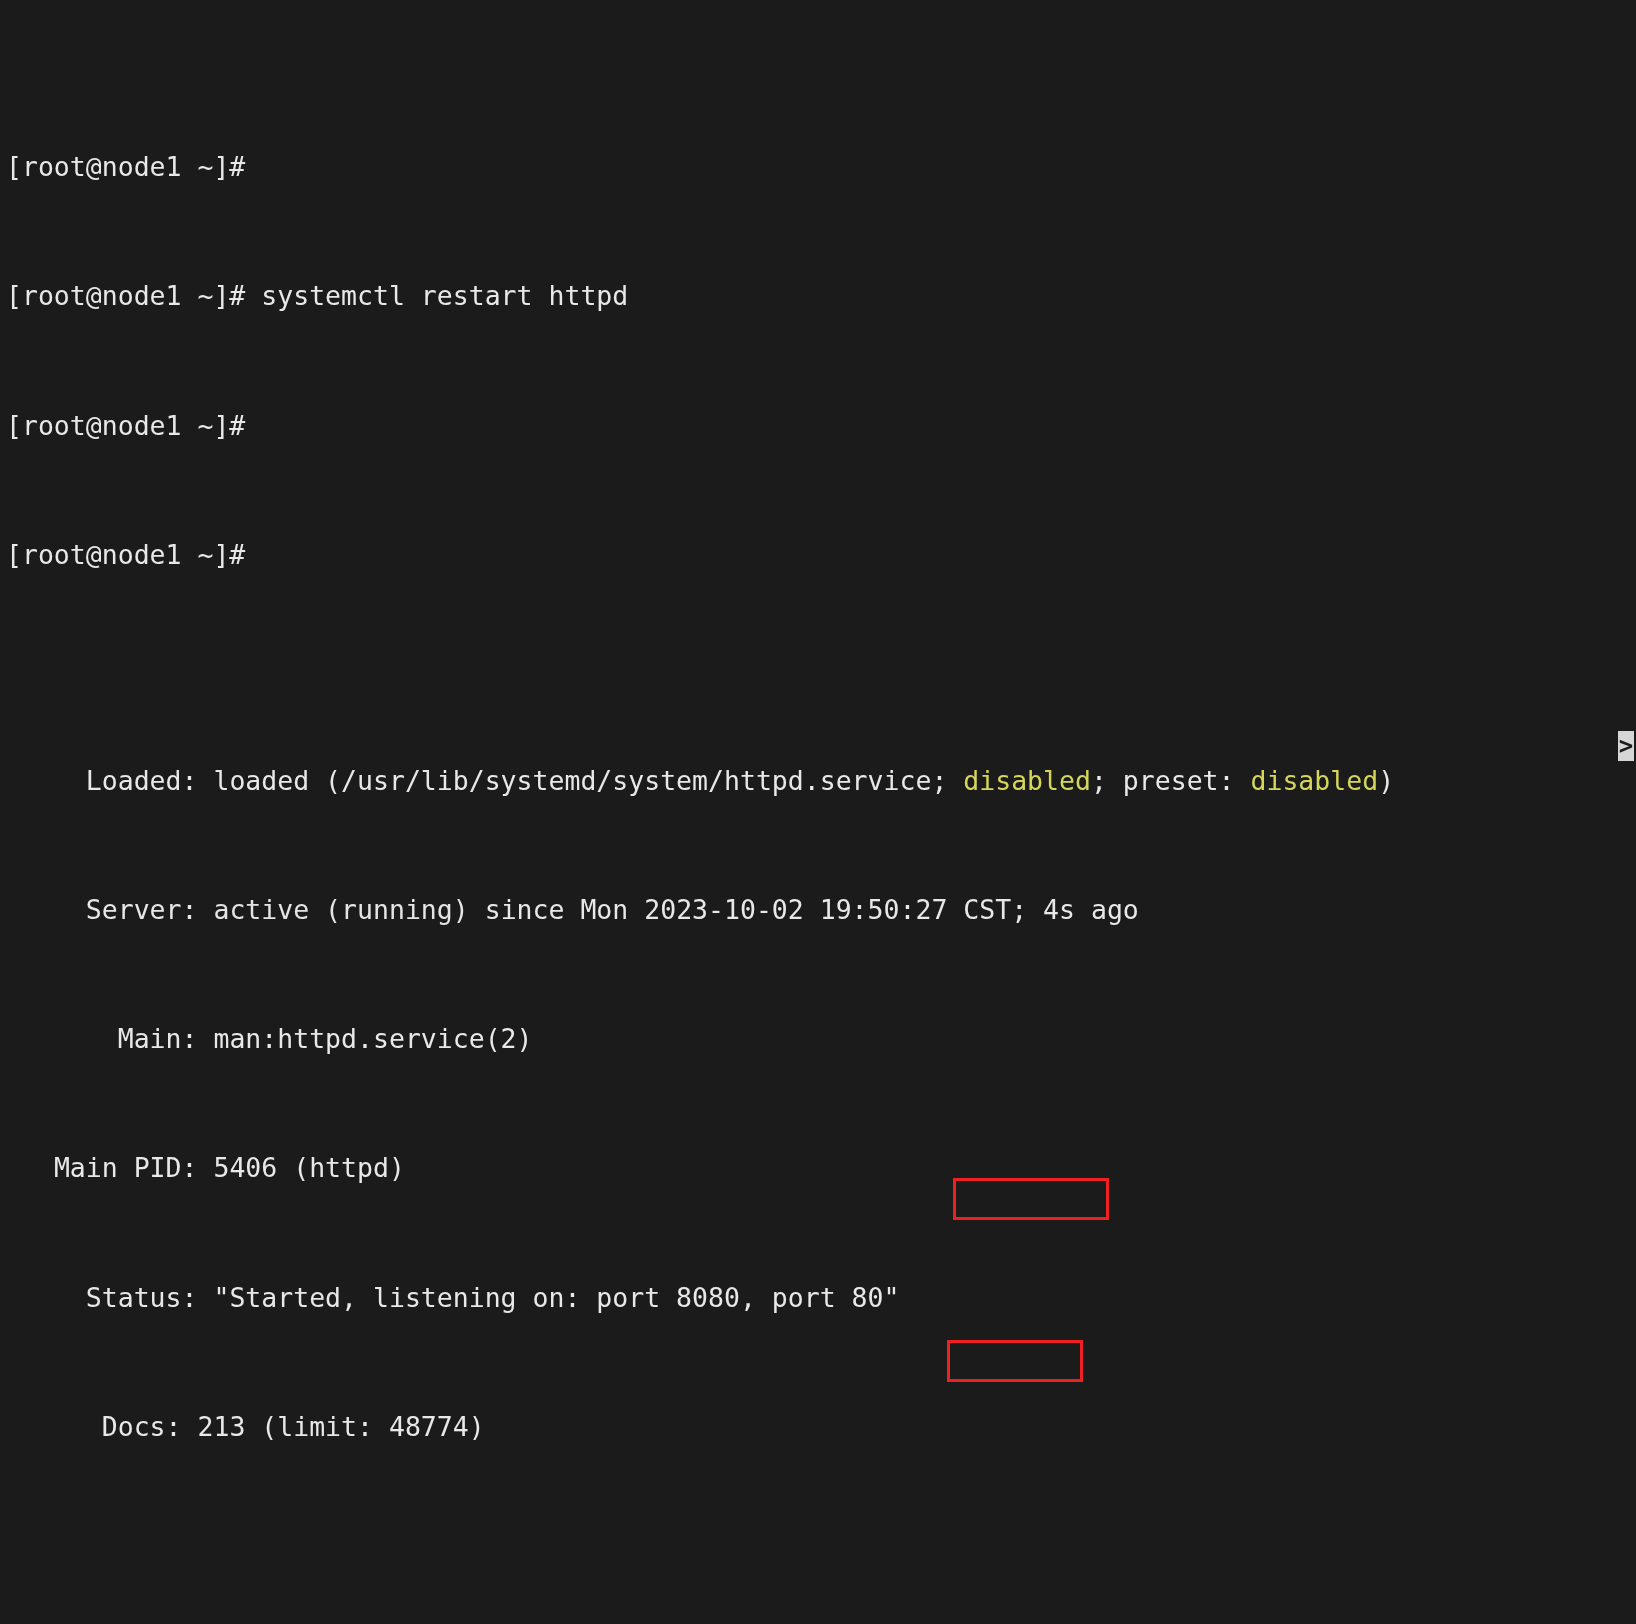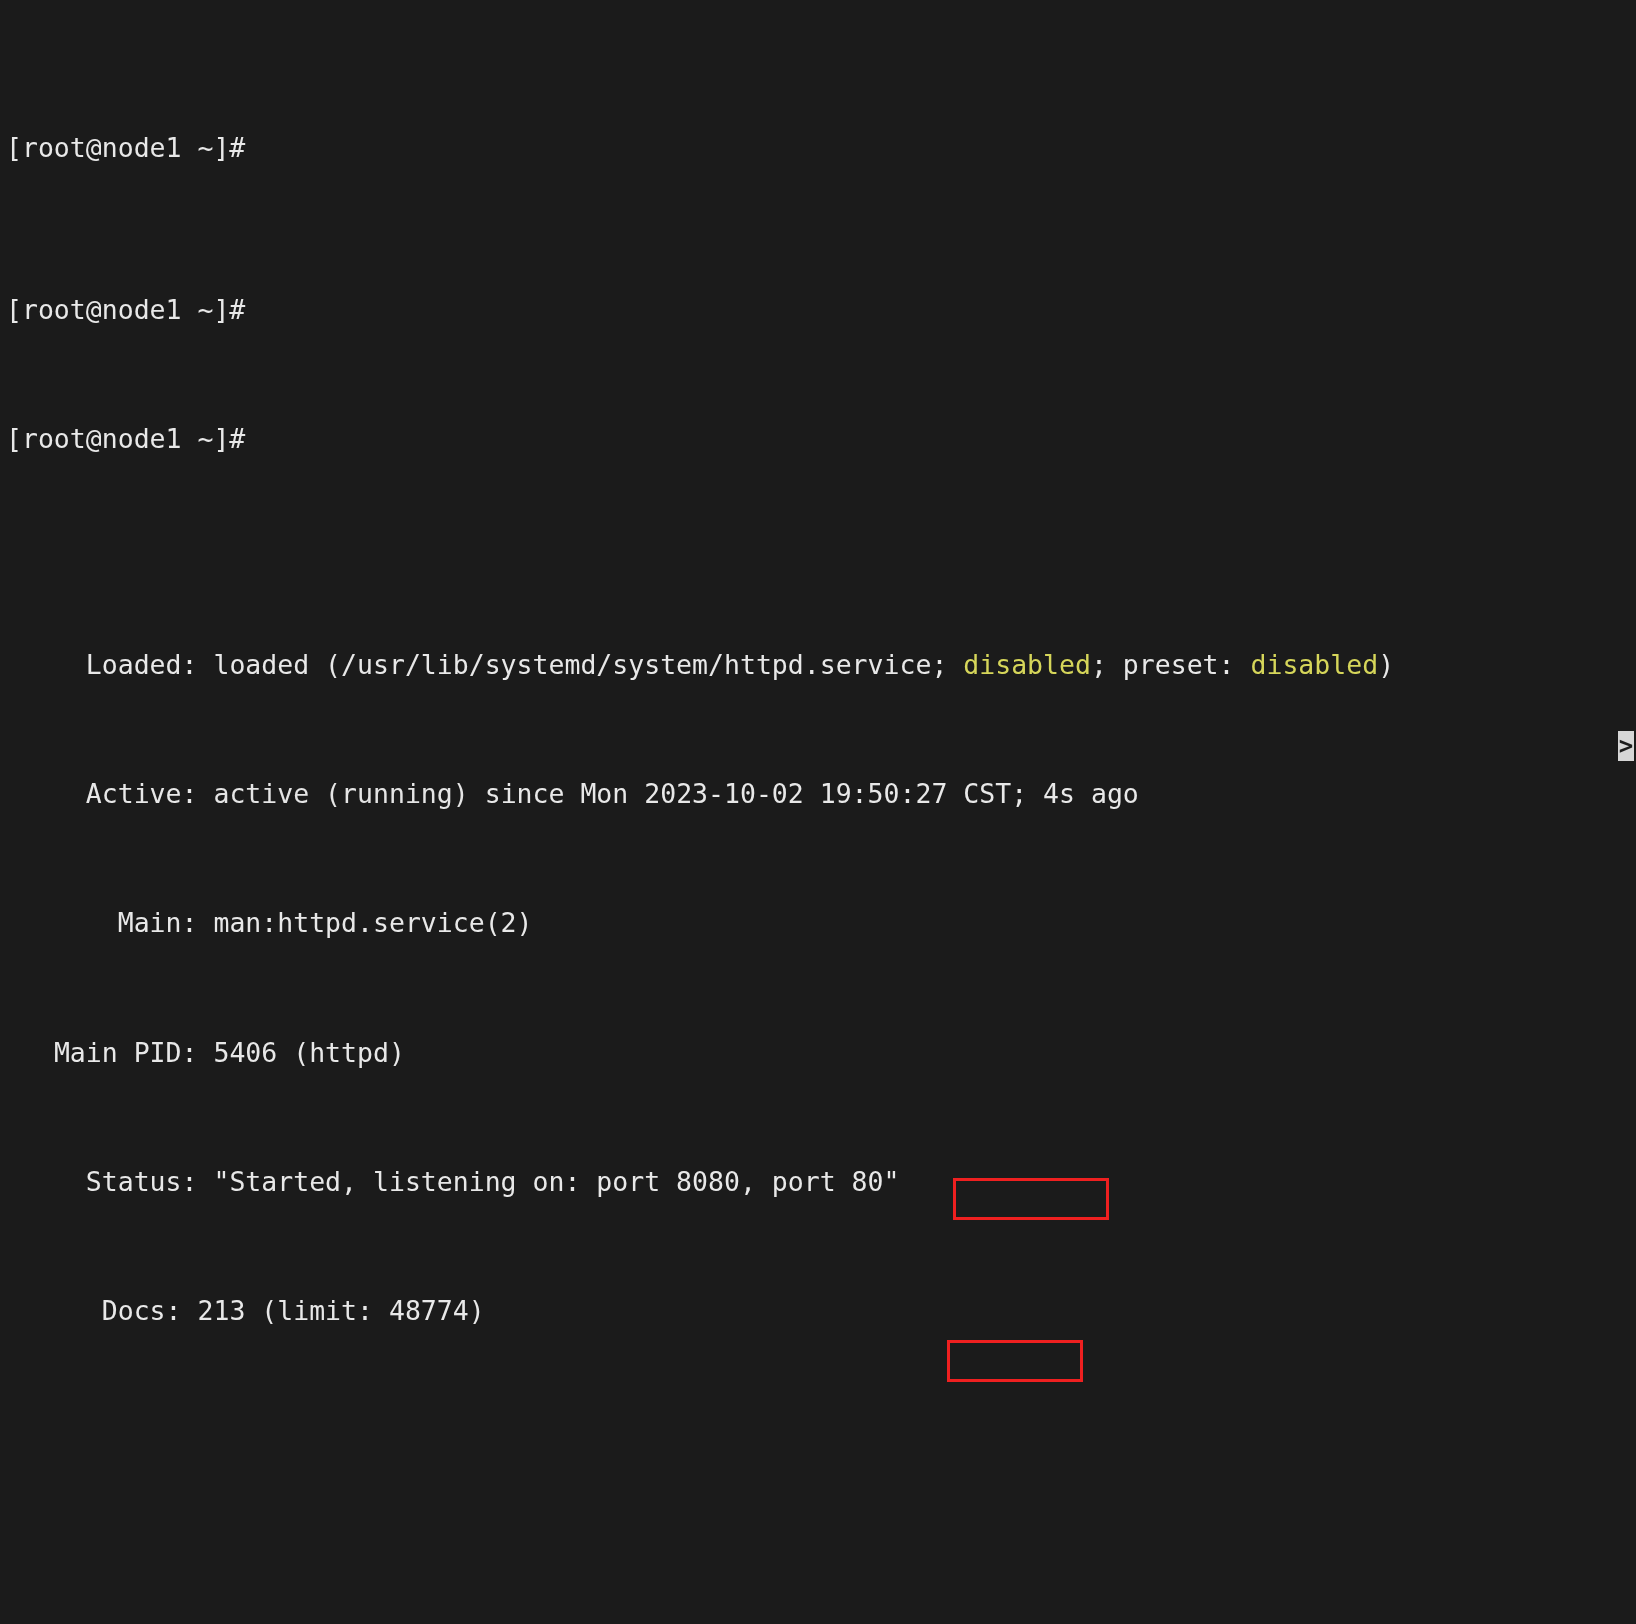--- a/index.html
+++ b/index.html
@@ -15,21 +15,21 @@
   }
   #terminal {
     position: relative;
     width: 1636px;
     height: 1512px;
     background: #1b1b1b;
     color: #e8e8e8;
     font-family: "DejaVu Sans Mono", "Liberation Mono", monospace;
     font-size: 26.5px;
     line-height: 32.3px;
-    padding: 3px 0 0 6px;
+    padding: 22px 0 0 6px;
     box-sizing: border-box;
     white-space: pre;
     letter-spacing: 0px;
   }
   .line {
     height: 32.3px;
     white-space: pre;
     display: block;
   }
   .fg-green   { color: #e5e5e5; }
@@ -66,31 +66,32 @@
   }
 </style>
 </head>
 <body>
 
 <div id="terminal">
 
   
   <div class="line"><span>[root@node1 ~]#</span></div>
 
+  <div class="line"><span>[root@node1 ~]#</span><span> </span><span>systemctl restart httpd</span></div>
 
   <div class="line"><span>[root@node1 ~]#</span></div>
 
   <div class="line"><span>[root@node1 ~]#</span></div>
 
 
   
 
   <div class="line"><span>     </span><span>Loaded:</span><span> </span><span>loaded (/usr/lib/systemd/system/httpd.service; </span><span class="fg-yellow">disabled</span><span>; preset: </span><span class="fg-yellow">disabled</span><span>)</span></div>
 
-  <div class="line"><span>     </span><span>Active:</span><span> </span><span class="fg-green">active (running)</span><span> since Mon 2023-10-02 19:50:27 CST; 4s ago</span></div>
+  <div class="line"><span>     </span><span>Server:</span><span> </span><span class="fg-green">active (running)</span><span> since Mon 2023-10-02 19:50:27 CST; 4s ago</span></div>
 
   <div class="line"><span>       </span><span>Main:</span><span> </span><span>man:httpd.service(2)</span></div>
 
   <div class="line"><span>   </span><span>Main PID:</span><span> </span><span>5406 (httpd)</span></div>
 
   <div class="line"><span>     </span><span>Status:</span><span> </span><span>"Started, listening on: port 8080, port 80"</span></div>
 
   <div class="line"><span>      </span><span>Docs:</span><span> </span><span>213 (limit: 48774)</span></div>
 
   

